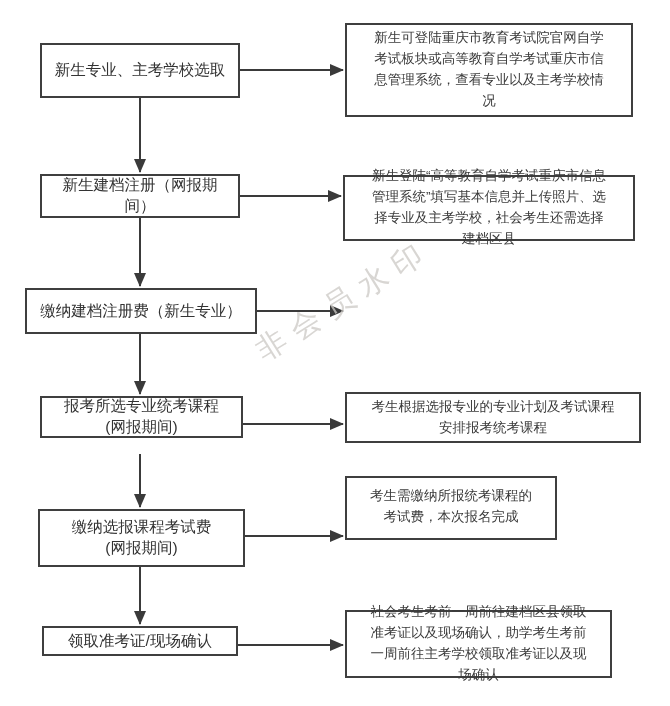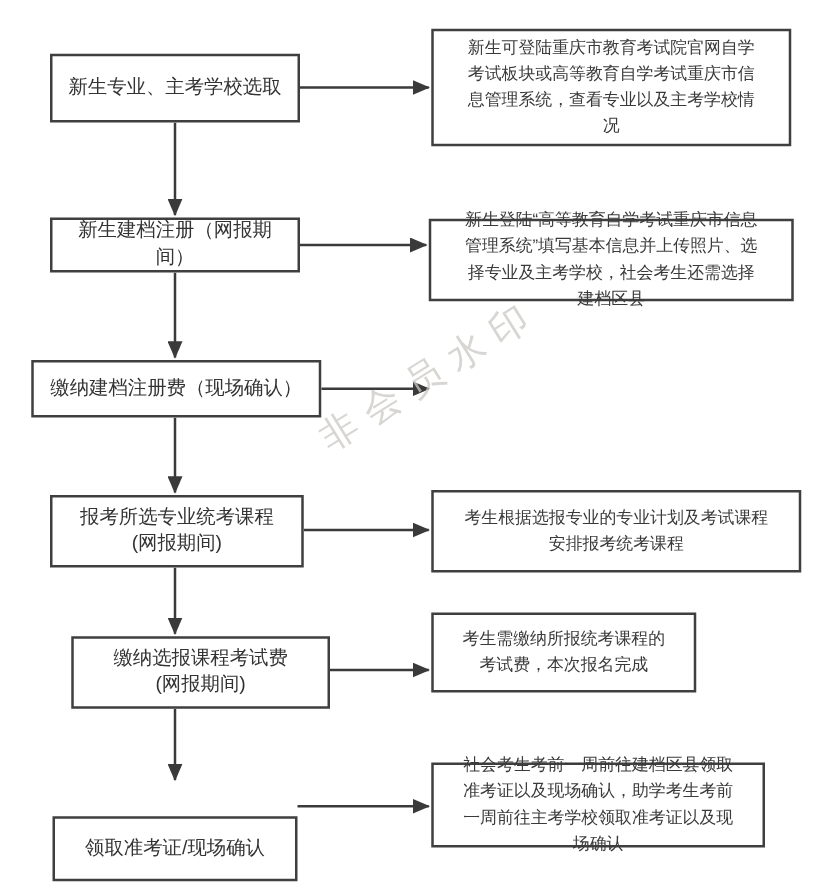--- a/index.html
+++ b/index.html
@@ -56,29 +56,29 @@
     transform: rotate(-32deg);
     transform-origin: 0 0;
     white-space: nowrap;
     z-index: 1;
     user-select: none;
   }
   
   .l1 { left: 40px;  top: 43px;  width: 200px; height: 55px; }
   .l2 { left: 40px;  top: 174px; width: 200px; height: 44px; }
   .l3 { left: 25px;  top: 288px; width: 232px; height: 46px; }
-  .l4 { left: 40px;  top: 396px; width: 203px; height: 58px; }
-  .l5 { left: 38px;  top: 509px; width: 207px; height: 58px; margin-left: 19px; }
-  .l6 { left: 42px;  top: 653px; width: 196px; height: 52px; }
+  .l4 { left: 40px;  top: 396px; width: 203px; height: 42px; }
+  .l5 { left: 38px;  top: 509px; width: 207px; height: 58px; }
+  .l6 { left: 42px;  top: 626px; width: 196px; height: 30px; }
   
   .r1 { left: 345px; top: 23px;  width: 288px; height: 94px; }
   .r2 { left: 343px; top: 163px; width: 292px; height: 66px; margin-top: 12px; }
   .r3 { left: 345px; top: 277px; width: 290px; height: 68px; }
-  .r4 { left: 345px; top: 392px; width: 296px; height: 66px; }
-  .r5 { left: 345px; top: 490px; width: 212px; height: 64px; }
+  .r4 { left: 345px; top: 392px; width: 296px; height: 51px; }
+  .r5 { left: 345px; top: 476px; width: 212px; height: 64px; font-family: Liberation Mono, monospace; }
   .r6 { left: 345px; top: 610px; width: 267px; height: 68px; justify-content: center; }
 </style>
 </head>
 <body>
 
 <div class="canvas">
 
   <svg class="arrow-layer" viewBox="0 0 670 706" xmlns="http://www.w3.org/2000/svg">
     <defs>
       <marker id="ah" markerUnits="userSpaceOnUse" markerWidth="14" markerHeight="12" refX="13" refY="6" orient="auto">
@@ -102,21 +102,21 @@
 
   <div class="watermark">非会员水印</div>
 
   <div class="box l2">
     <span class="step-label">新生建档注册（网报期间）</span>
   </div>
   <div class="box l1">
     <span class="step-label">新生专业、主考学校选取</span>
   </div>
   <div class="box l3">
-    <span class="step-label">缴纳建档注册费（现场确认）</span>
+    <span class="step-label">缴纳建档注册费（新生专业）</span>
   </div>
   <div class="box l4">
     <span class="step-label">报考所选专业统考课程
 (网报期间)</span>
   </div>
   <div class="box l5">
     <span class="step-label">缴纳选报课程考试费
 (网报期间)</span>
   </div>
   <div class="box l6">

